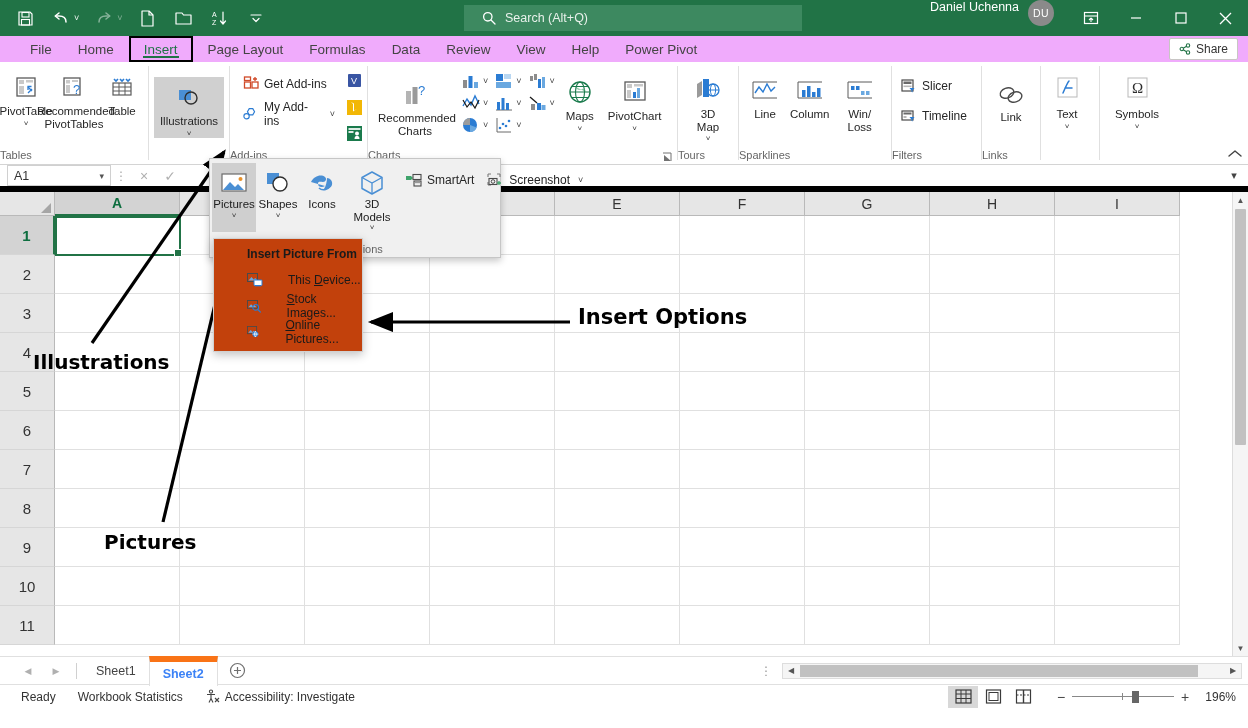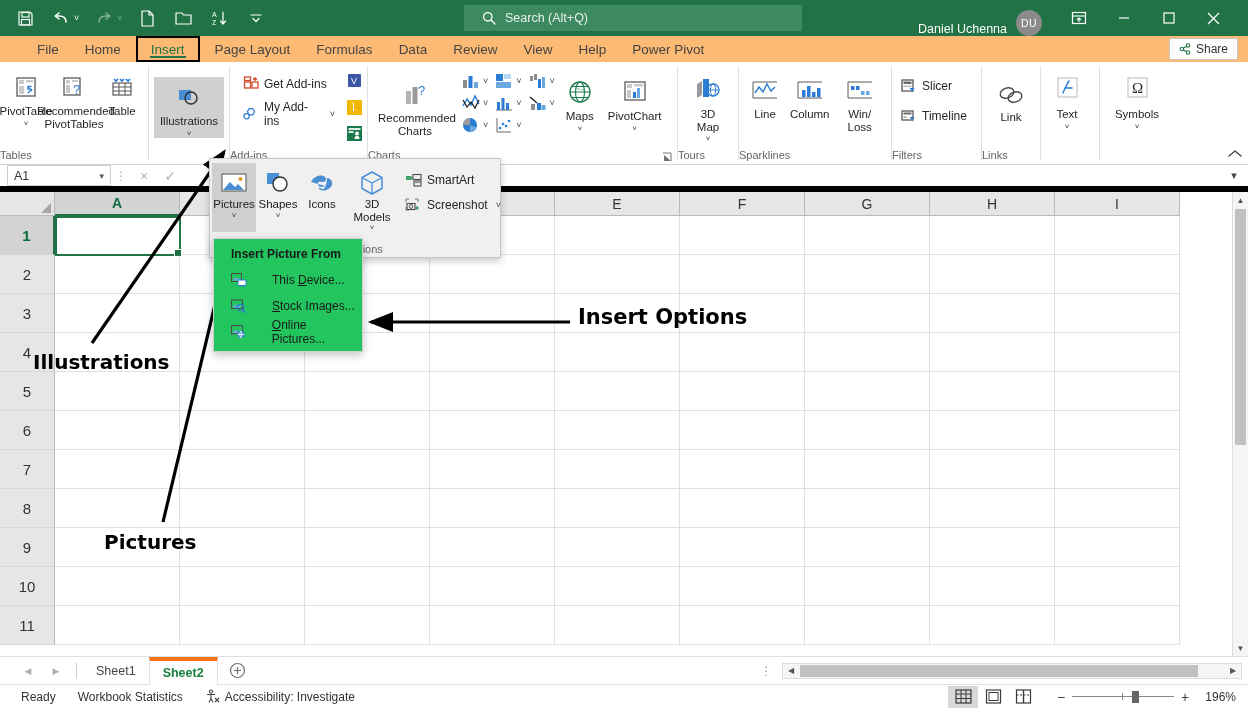--- a/index.html
+++ b/index.html
@@ -21,36 +21,36 @@
   .caret { font-size: 9px; opacity: .95; }
   .titlebar-center { position: absolute; left: 0; right: 0; display: flex; justify-content: center; }
   .doc-title { font-size: 13.5px; white-space: nowrap; }
   .searchbox {
     position: absolute; left: 464px; top: 5px; width: 338px; height: 26px;
     background: #3d8960; display: flex; align-items: center; padding: 0 18px;
     gap: 9px; cursor: text;
   }
   .searchbox .ph { font-size: 12.5px; color: #e8f1eb; }
   .titlebar-right {
-    margin-left: auto; display: flex; align-items: flex-end; gap: 0; padding-right: 12px;
+    margin-left: auto; display: flex; align-items: flex-start; gap: 0; padding-right: 0;
   }
   .user-name { font-size: 12.5px; margin-right: 9px; }
   .avatar {
     width: 26px; height: 26px; border-radius: 50%; background: #8a8a8a;
     color: #fff; font-size: 10.5px; display: flex; align-items: center;
     justify-content: center; margin-right: 14px; letter-spacing: .3px;
   }
   .win-btn {
     width: 45px; height: 36px; display: flex; align-items: center;
     justify-content: center; cursor: pointer;
   }
   
   .tabrow {
-    height: 26px; background: #fdba74; display: flex; align-items: stretch;
-    padding-left: 24px; position: relative;
+    height: 26px; background: #f0abfc; display: flex; align-items: stretch;
+    padding-left: 17px; position: relative;
   }
   .tab {
     padding: 0 13px; font-size: 13.5px; color: #444; display: flex;
     align-items: center; cursor: pointer; position: relative;
   }
   .tab.active { color: #217346; }
   .tab.boxed {
     border: 2px solid #000; margin: 0 2px;
   }
   .tab.active::after {
@@ -188,30 +188,30 @@
   }
   .illus-row { display: flex; padding: 4px 2px 0 2px; }
   .ipbtn {
     display: flex; flex-direction: column; align-items: center;
     padding: 3px 4px 0 4px; cursor: pointer; min-width: 44px;
   }
   .ipbtn.pressed { background: #cfcfcf; }
   .ipbtn .ic { height: 30px; display: flex; align-items: flex-end; justify-content: center; }
   .ipbtn .lbl { font-size: 11.5px; color: #202020; text-align: center; line-height: 12.5px; margin-top: 2px;}
   .ipbtn .dd { font-size: 8px; color: #333; line-height: 9px; }
-  .ip-small { display: flex; flex-direction: column; padding-top: 6px; gap: 3px; }
+  .ip-small { display: flex; padding-top: 6px; gap: 3px; }
   .ip-small .smallbtn { font-size: 12px; }
   .illus-grp-label {
     position: absolute; bottom: 2px; left: 0; right: 0; text-align: center;
     font-size: 11px; color: #666;
   }
   .picture-menu {
     position: absolute; left: 213px; top: 238px; width: 150px; height: 114px;
-    background: #22c55e; border: 1px solid #d1d1d1;
-    box-shadow: 0 3px 9px rgba(0,0,0,.24); z-index: 80; padding: 5px 0 4px 0;
+    background: #c2410c; border: 1px solid #d1d1d1;
+    box-shadow: 0 3px 9px rgba(0,0,0,.24); z-index: 80; padding: 5px 0 4px 16px;
   }
   .pm-title {
     font-size: 12px; font-weight: bold; color: #1a1a1a; padding: 3px 0 6px 17px;
   }
   .pm-item {
     display: flex; align-items: center; gap: 25px; padding: 4px 0 4px 17px;
     font-size: 12px; color: #1a1a1a; cursor: pointer; height: 26px;
   }
   .pm-item u { text-decoration: underline; }
   
@@ -223,22 +223,22 @@
   .nav-arrows div {
     width: 28px; height: 26px; display: flex; align-items: center;
     justify-content: center; color: #b0b0b0; font-size: 9px; cursor: pointer;
   }
   .sheet-sep { width: 1px; height: 16px; background: #d0d0d0; margin: 0 6px; }
   .stab {
     padding: 12px 13px; height: 28px; display: flex; align-items: center;
     font-size: 12.5px; color: #444; cursor: pointer;
   }
   .stab.active {
-    color: #15803d; font-weight: bold; background: #fff;
-    border-top: 4px solid #f97316; border-left: 1px solid #e0e0e0;
+    color: #3b82f6; font-weight: bold; background: #fff;
+    border-top: 6px solid #f97316; border-left: 1px solid #e0e0e0;
     border-right: 1px solid #e0e0e0;
   }
   .addsheet {
     width: 28px; height: 26px; display: flex; align-items: center;
     justify-content: center; cursor: pointer; margin-left: 6px;
   }
   .hscroll-area { margin-left: auto; display: flex; align-items: center; }
   .hs-dots { color: #999; font-size: 12px; padding: 0 10px; cursor: pointer;}
   .hscroll {
     width: 460px; height: 16px; background: #f5f5f5; border: 1px solid #ddd;

